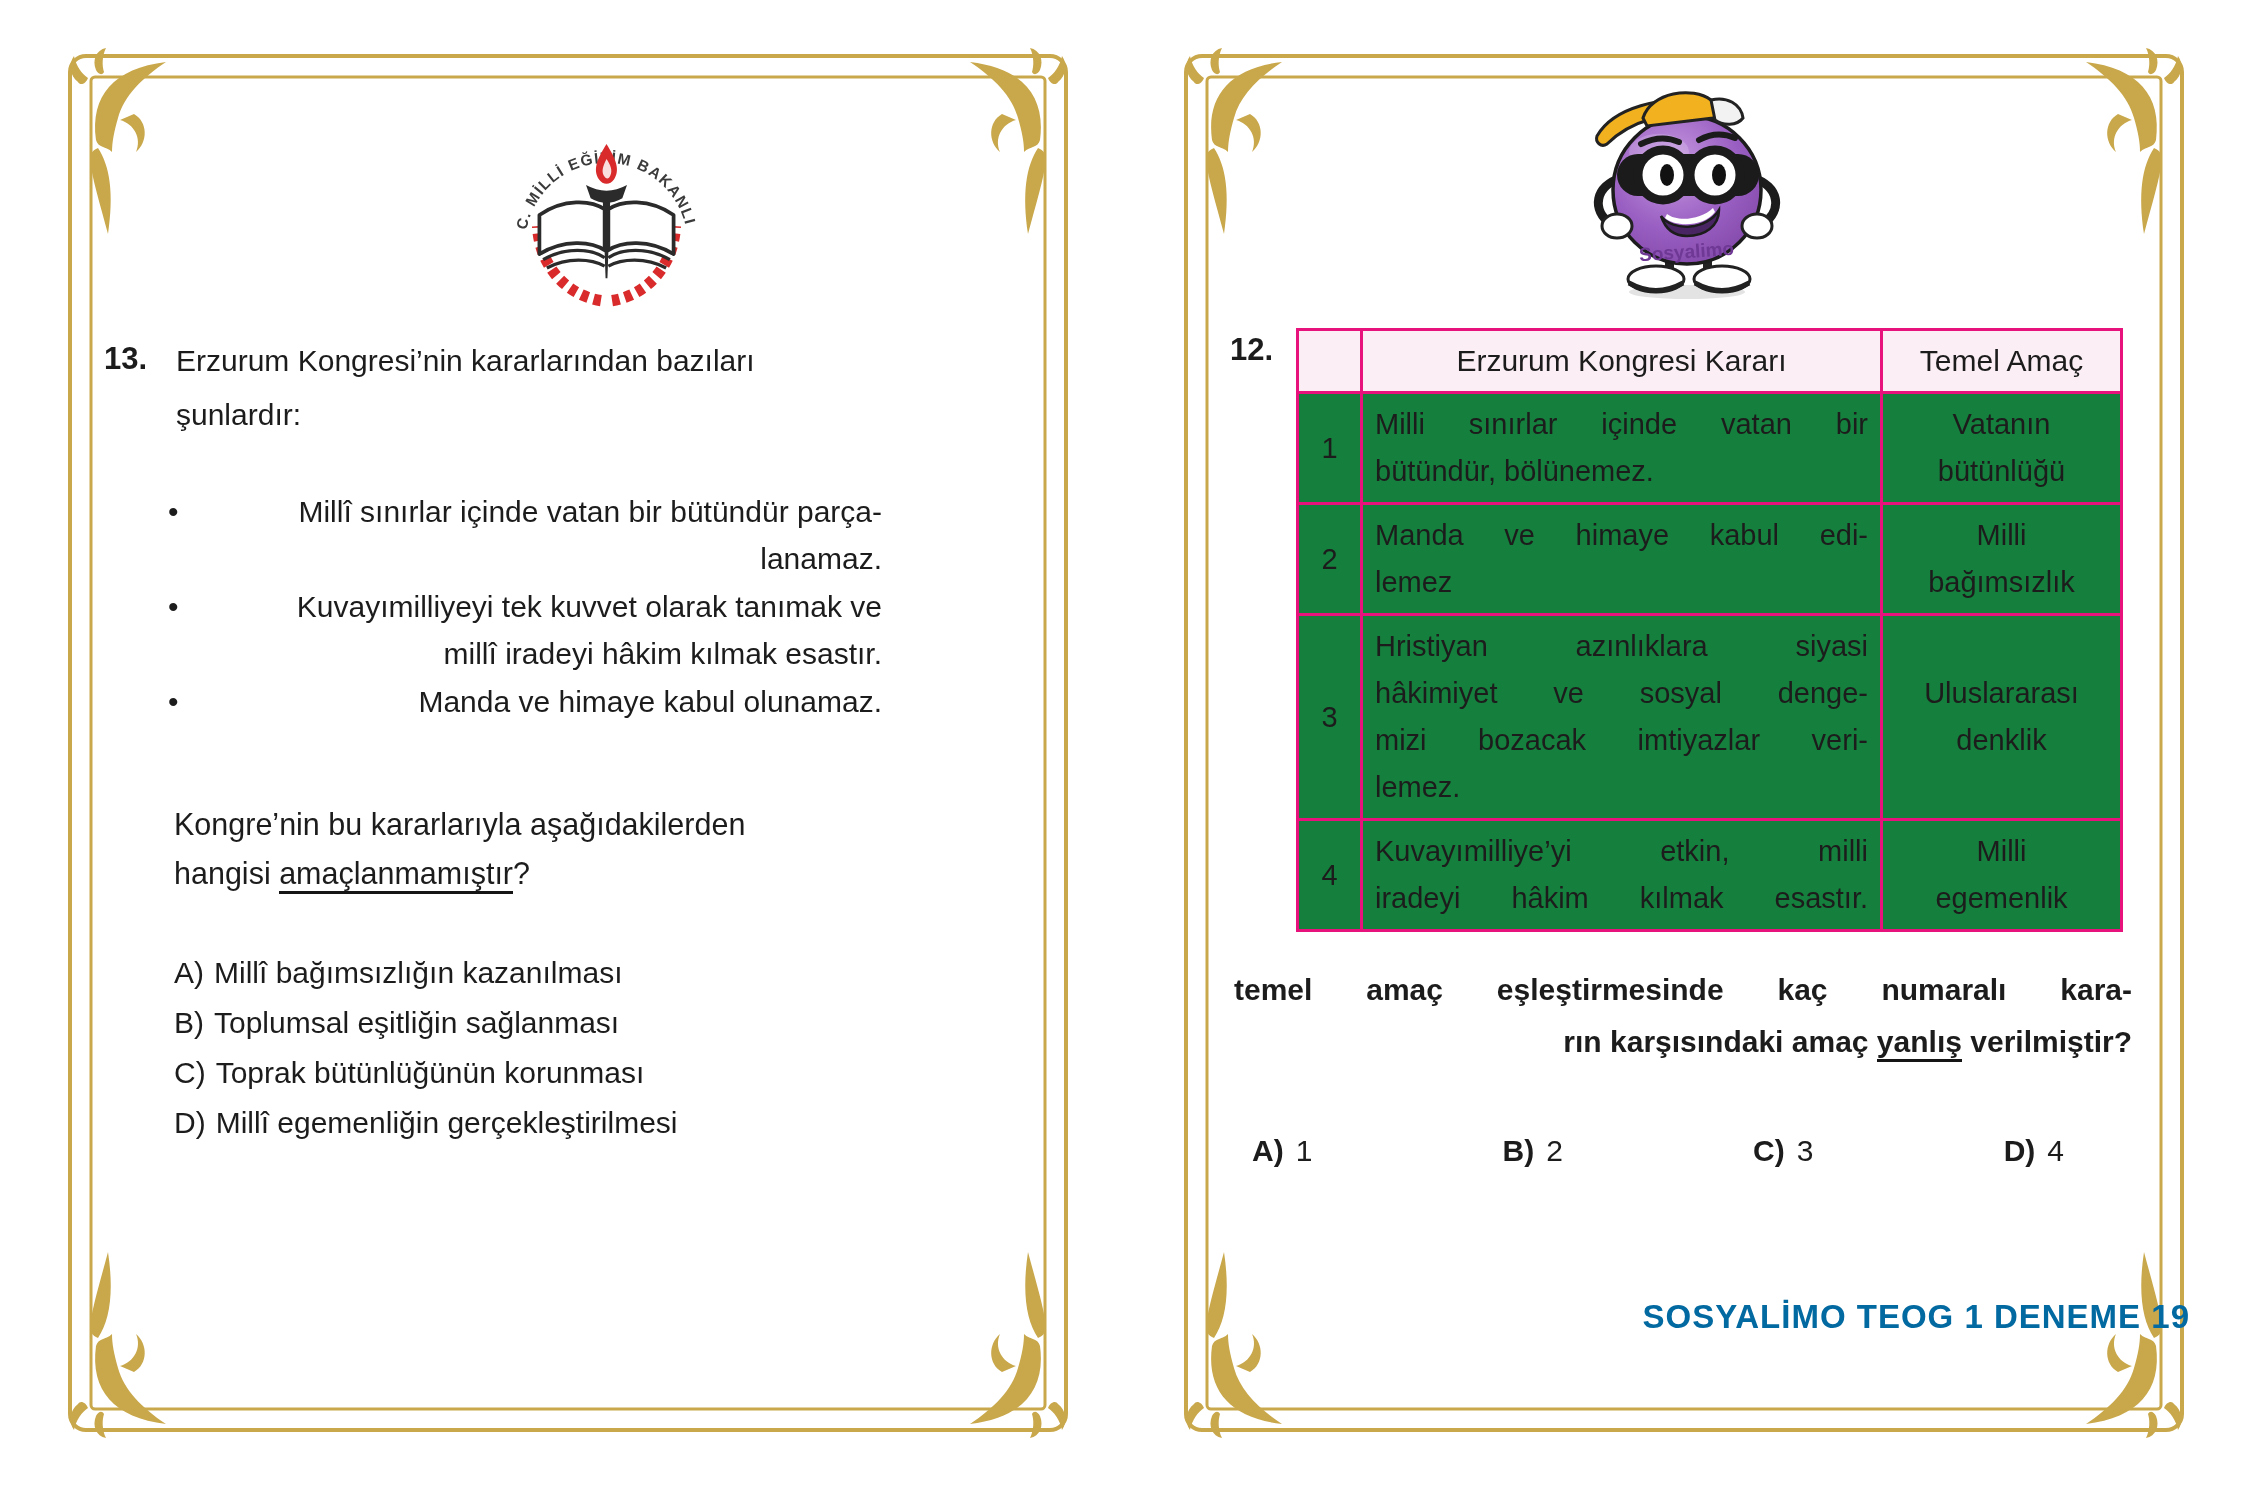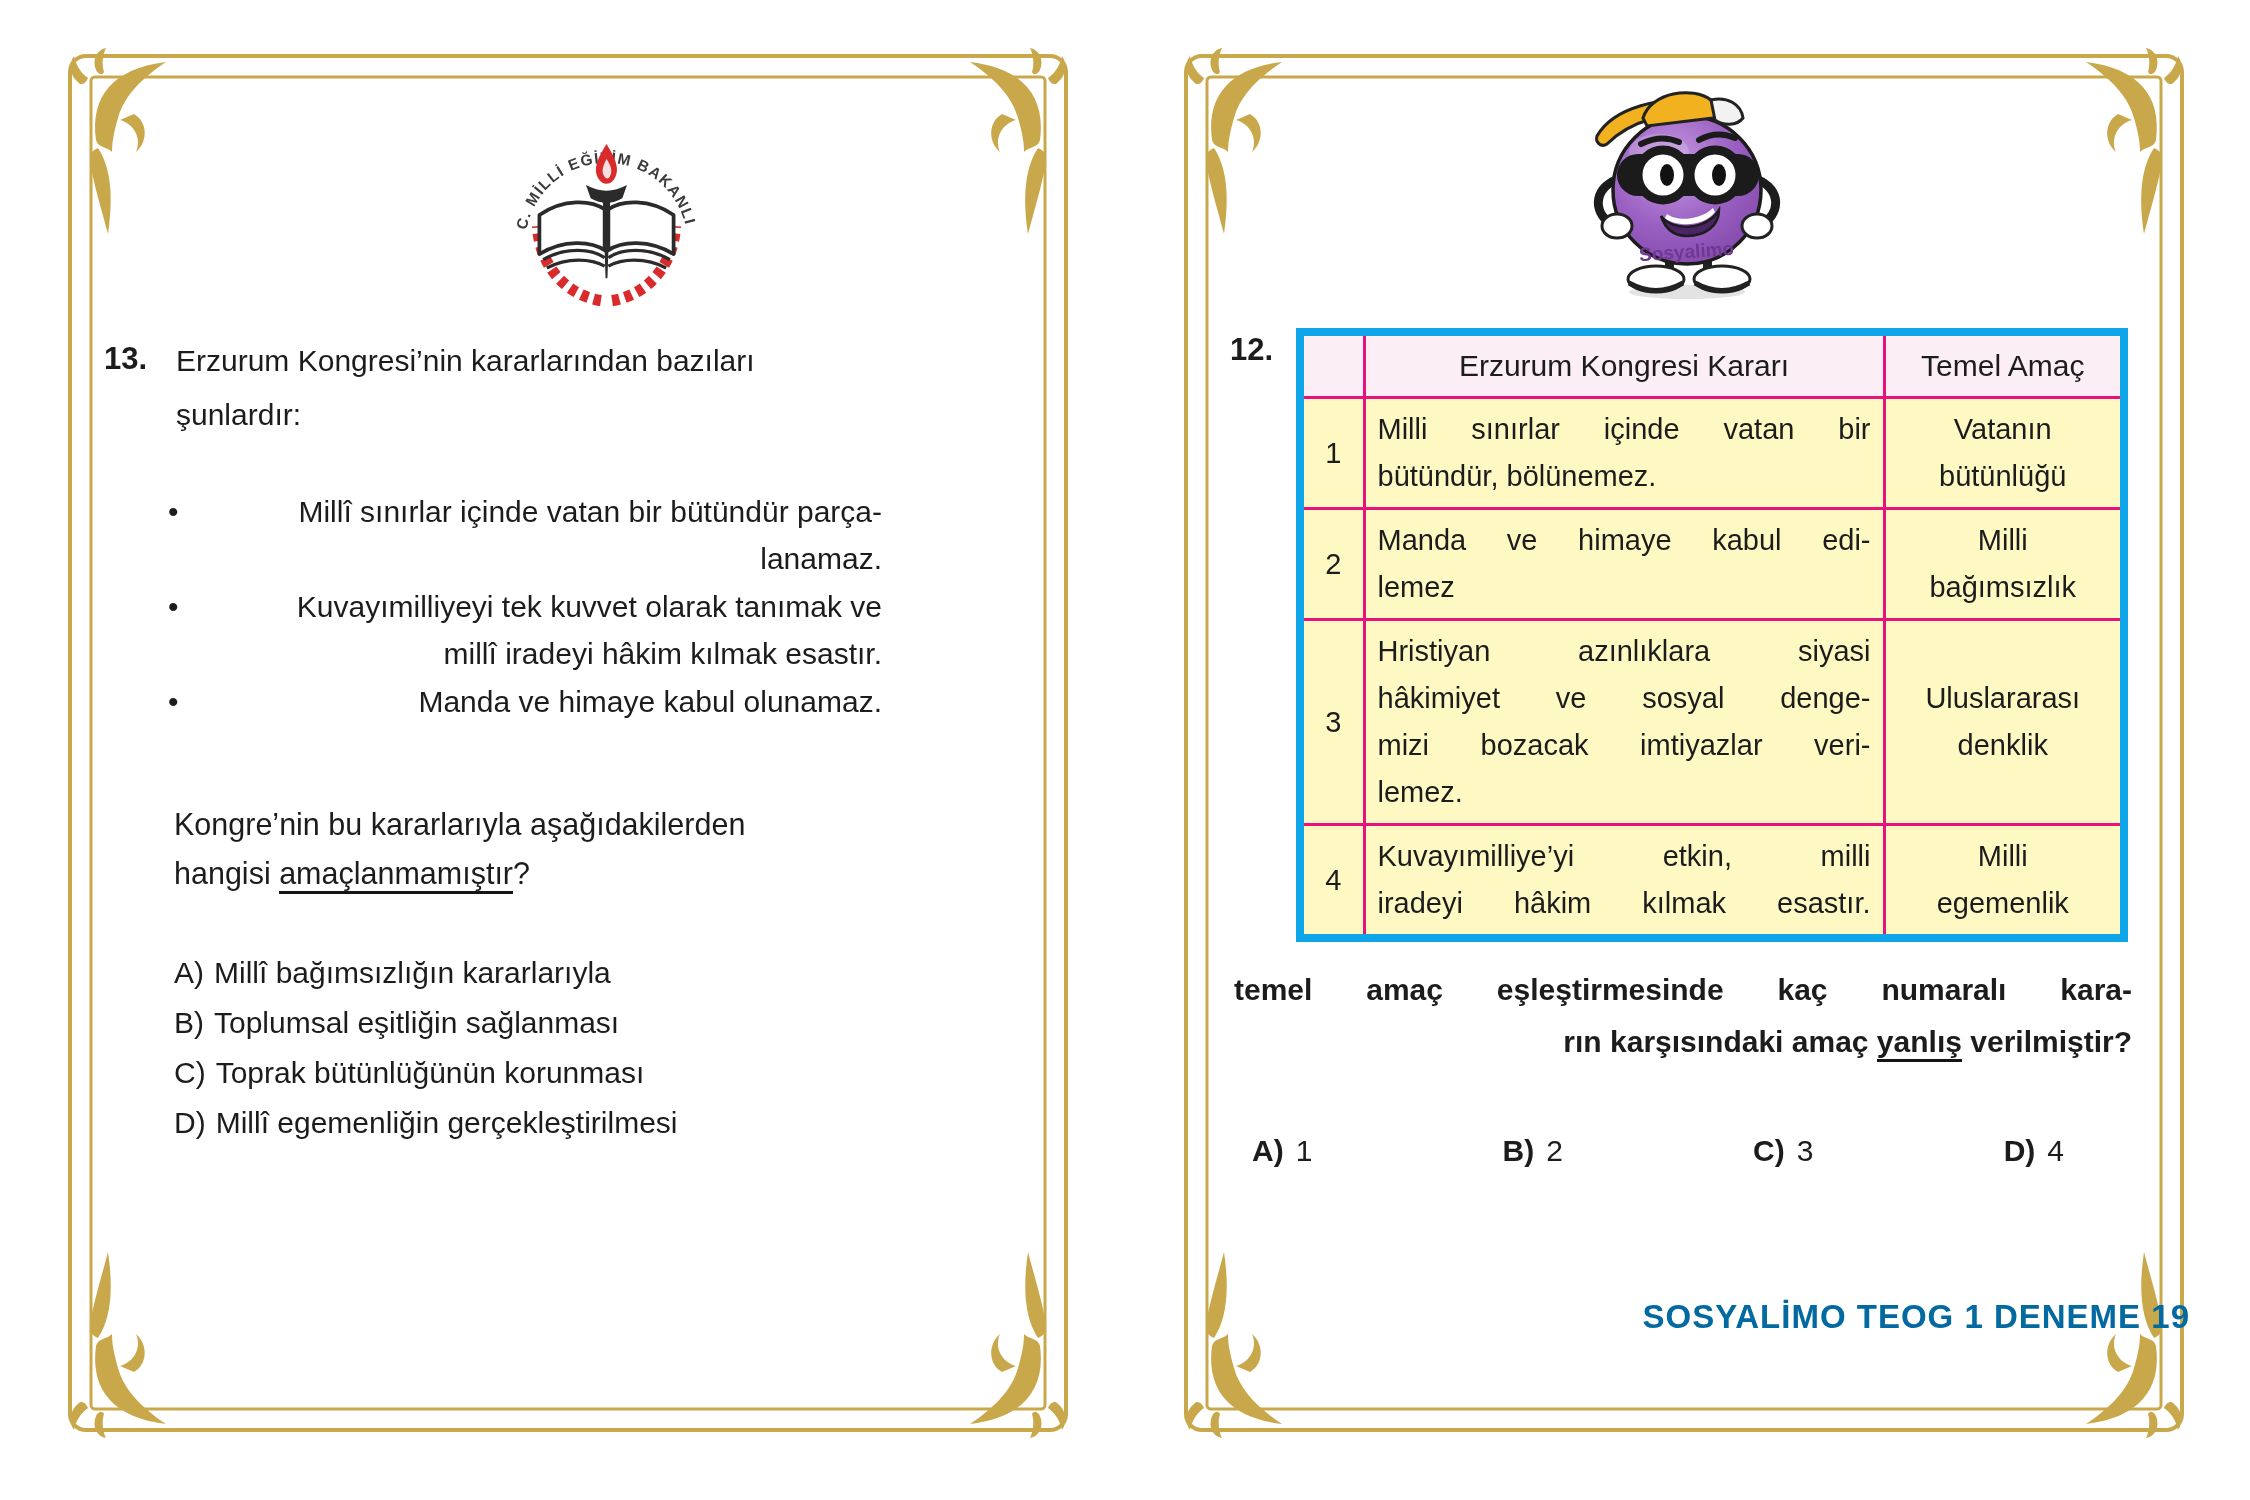--- a/index.html
+++ b/index.html
@@ -24,21 +24,21 @@
   .prompt-left{position:absolute;left:112px;top:752px;width:760px;font-weight:400;font-size:30.5px;line-height:1.6;}
   .u-line{border-bottom:3px solid #151515;padding-bottom:1px;}
   .options{position:absolute;left:112px;top:900px;list-style:none;margin:0;padding:0;font-size:30px;line-height:50px;}
   .options .opt-label{margin-right:10px;}
 
   
   .mascot{position:absolute;left:398px;top:26px;width:222px;height:230px;}
   .q12-num{position:absolute;left:52px;top:284px;font-weight:700;font-size:31px;}
   table.qtable{
     position:absolute;left:118px;top:280px;width:824px;border-collapse:collapse;
-    border:8px solid #0ea5e9;table-layout:fixed;background:#fef9c3;
+    border:3px solid #0ea5e9;table-layout:fixed;background:#15803d;
   }
   table.qtable th,table.qtable td{border:3px solid #E8127D;vertical-align:middle;}
   table.qtable th{background:#FBEFF5;font-weight:400;font-size:30px;height:58px;text-align:center;}
   col.c-num{width:64px;}col.c-dec{width:520px;}col.c-aim{width:240px;}
   td.c-num{text-align:center;font-size:29px;}
   td.c-dec{padding:7px 12px;font-size:29px;}
   td.c-aim{text-align:center;font-size:29px;white-space:pre-line;line-height:47px;}
   .jline{line-height:47px;text-align:justify;text-align-last:justify;}
   .jline.last{text-align-last:left;}
   .jline.last.fill{text-align-last:justify;}
@@ -121,21 +121,21 @@
         <li><span>Manda ve himaye kabul olunamaz.</span></li>
       </ul>
 
     <div class="prompt-left">
       <div>Kongre’nin bu kararlarıyla aşağıdakilerden</div>
       <div><span>hangisi </span><span class="u-line">amaçlanmamıştır</span><span>?</span></div>
     </div>
 
     <ul class="options">
 
-        <li><span class="opt-label">A)</span><span>Millî bağımsızlığın kararlarıyla</span></li>
+        <li><span class="opt-label">A)</span><span>Millî bağımsızlığın kazanılması</span></li>
 
         <li><span class="opt-label">B)</span><span>Toplumsal eşitliğin sağlanması</span></li>
 
         <li><span class="opt-label">C)</span><span>Toprak bütünlüğünün korunması</span></li>
 
         <li><span class="opt-label">D)</span><span>Millî egemenliğin gerçekleştirilmesi</span></li>
       </ul>
   </div>
 
   <div class="page page-right">

